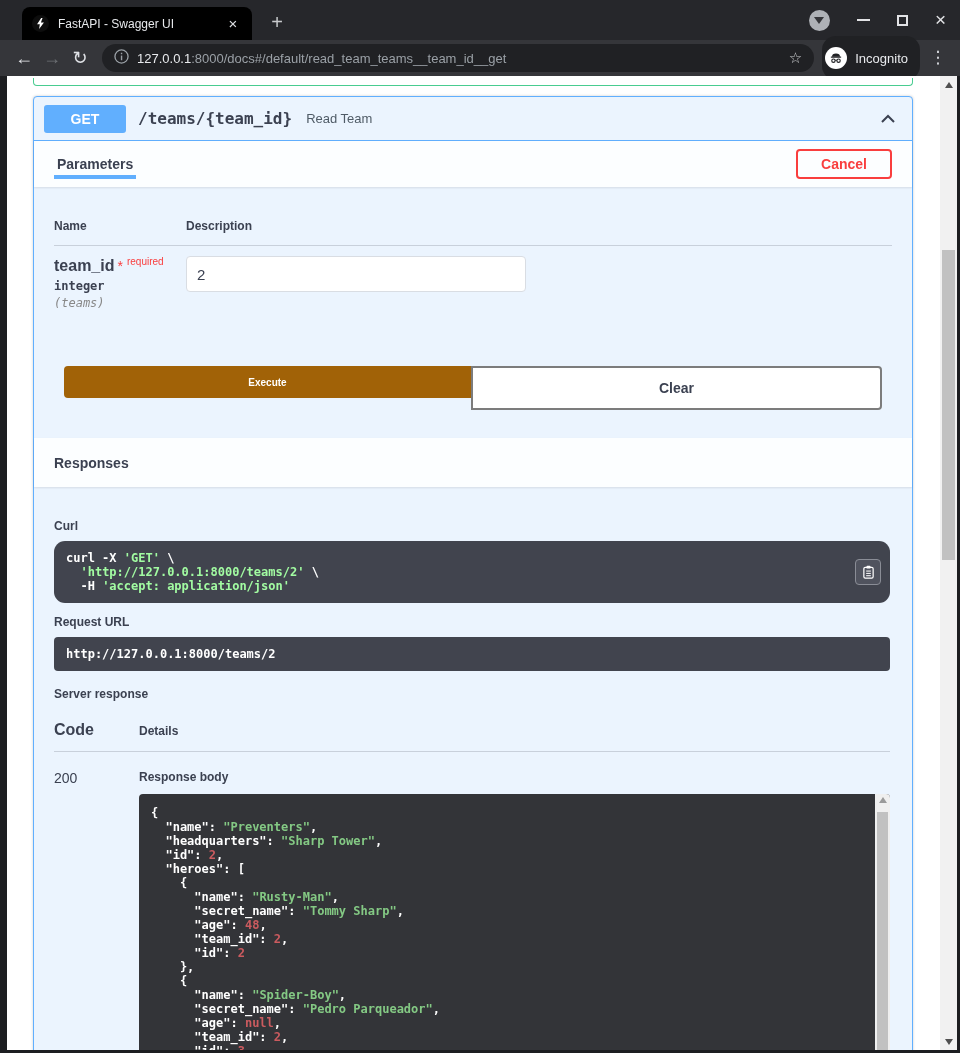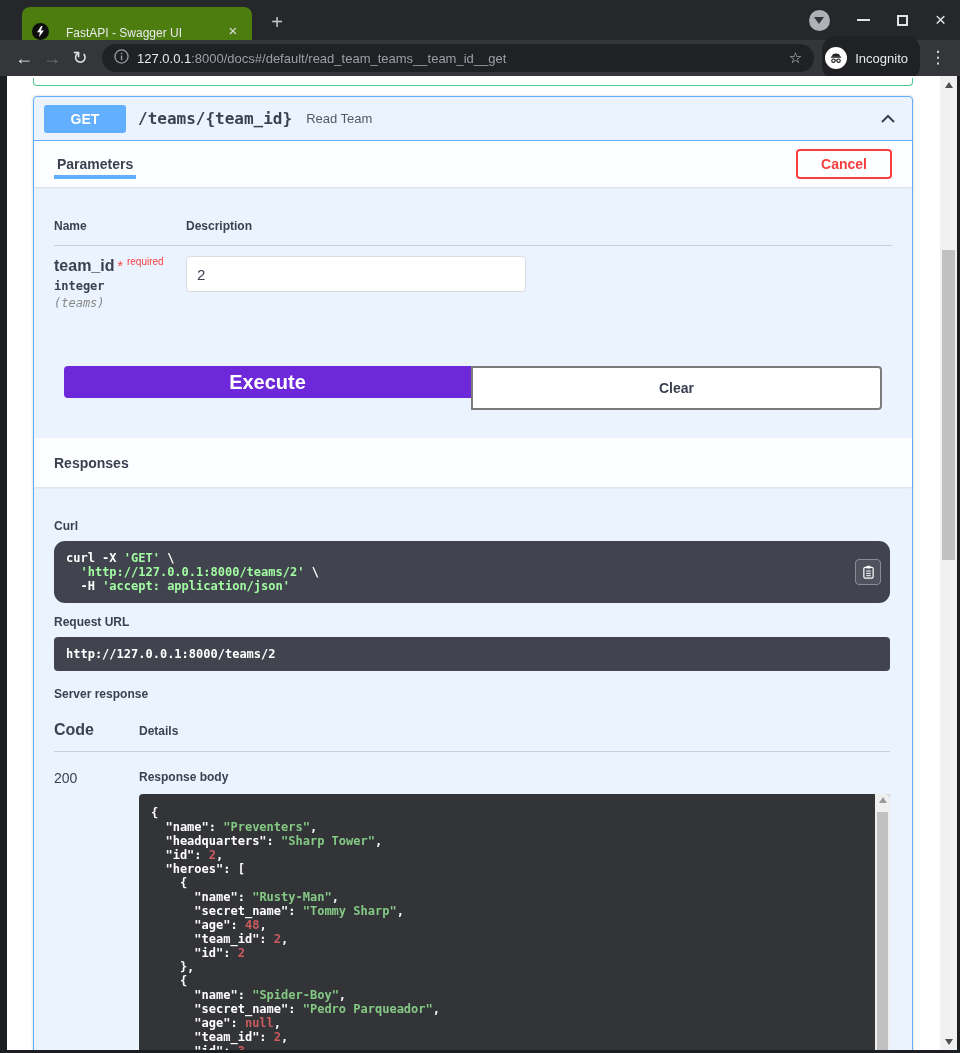--- a/index.html
+++ b/index.html
@@ -1,22 +1,22 @@
 <!DOCTYPE html>
 <html><head>
 <meta charset="utf-8">
 <style>
   * { margin:0; padding:0; box-sizing:border-box; }
   html,body { width:960px; height:1053px; overflow:hidden; }
   body { font-family:"Liberation Sans", sans-serif; background:#1d1e21; position:relative; }
 
   
   .titlebar { position:absolute; top:0; left:0; right:0; height:40px; background:#26272b; }
-  .tab { position:absolute; left:22px; top:7px; width:230px; height:33px; background:#4d7c0f;
-         border-radius:8px 8px 0 0; display:flex; align-items:flex-end; padding:0 10px;gap:8px; }
+  .tab { position:absolute; left:22px; top:7px; width:230px; height:33px; background:#000000;
+         border-radius:8px 8px 0 0; display:flex; align-items:center; padding:0 10px; }
   .favicon { width:17px; height:17px; border-radius:50%; background:#0d0d0d; display:flex;
              align-items:center; justify-content:center; flex:none; }
   .tab-title { color:#e8eaed; font-size:12px; margin-left:9px; white-space:nowrap; overflow:hidden; flex:1; }
   .tab-close { color:#dfe1e5; font-size:15px; margin-left:6px; width:18px; height:18px; line-height:18px;
                text-align:center; border-radius:50%; cursor:default; }
   .newtab { position:absolute; left:264px; top:10px; width:26px; height:26px; color:#c8cacd;
             font-size:20px; line-height:24px; text-align:center; border-radius:50%; }
   .win-controls { position:absolute; right:14px; top:0; height:40px; display:flex; align-items:center; gap:27px; }
   .update-badge { width:21px; height:21px; border-radius:50%; background:#aeb1b6; display:flex;
                   align-items:center; justify-content:center; }
@@ -83,22 +83,22 @@
   .param-row { display:grid; grid-template-columns:132px 1fr; margin-top:10px; }
   .param-name { font-size:16px; font-weight:bold; color:#3b4151; }
   .req-star { color:#f93e3e; font-size:14px; margin-left:3px; }
   .req-label { color:#f93e3e; font-size:10px; margin-left:4px; vertical-align:6px; }
   .param-type { font-family:"DejaVu Sans Mono", monospace; font-size:12px; font-weight:bold; color:#3b4151; margin-top:4px; }
   .param-in { font-family:"DejaVu Sans Mono", monospace; font-size:12px; font-style:italic; color:#888; margin-top:3px; }
   .param-input { width:340px; height:36px; border:1px solid #d9dde3; border-radius:4px; padding:0 10px;
                  font-size:15px; color:#3b4151; font-family:"Liberation Sans", sans-serif; background:#fff; }
 
   .execute-row { display:flex; margin:56px 10px 28px 10px; }
-  .execute-btn { flex:1; height:32px; background:#6d28d9; border:none; border-radius:4px 0 0 4px;
-                 color:#fff; font-size:20px; font-weight:bold; font-family:"Liberation Sans", sans-serif; }
+  .execute-btn { flex:1; height:32px; background:#a16207; border:none; border-radius:4px 0 0 4px;
+                 color:#fff; font-size:10px; font-weight:bold; font-family:"Liberation Sans", sans-serif; }
   .clear-btn { flex:1; height:44px; background:#fff; border:2px solid #7c7c7c; border-radius:0 4px 4px 0;
                color:#3b4151; font-size:14px; font-weight:bold; font-family:"Liberation Sans", sans-serif; }
 
   .responses-header { height:49px; }
   .responses-title { font-size:14px; font-weight:bold; color:#3b4151; }
 
   .responses-body { padding:32px 22px 0 20px; }
   .small-label { font-size:12px; font-weight:bold; color:#3b4151; }
   .curl-block { position:relative; margin-top:8px; background:#41444e; border-radius:11px; padding:10px 40px 10px 12px; }
   .code-line { font-family:"DejaVu Sans Mono", monospace; font-size:12px; font-weight:bold;

